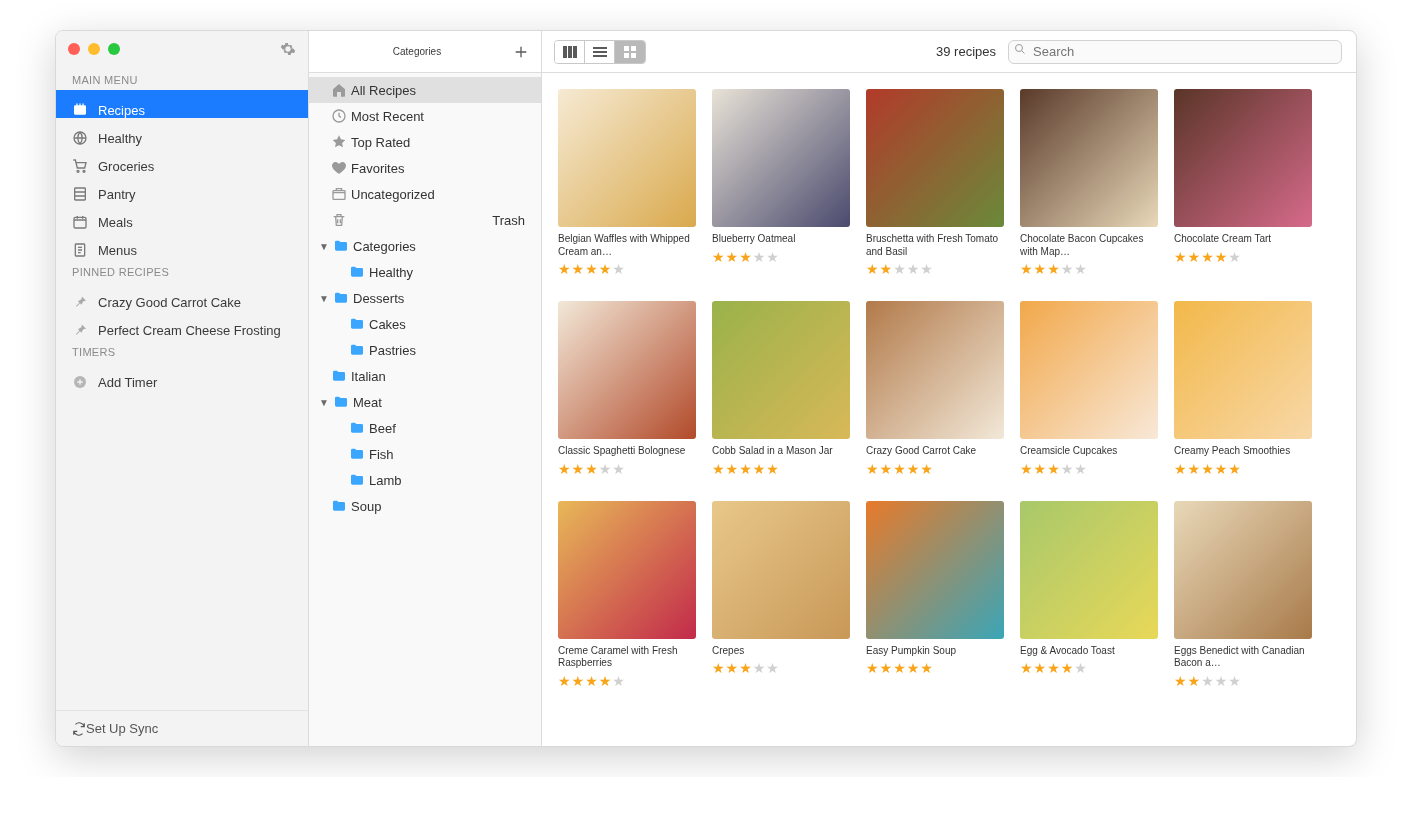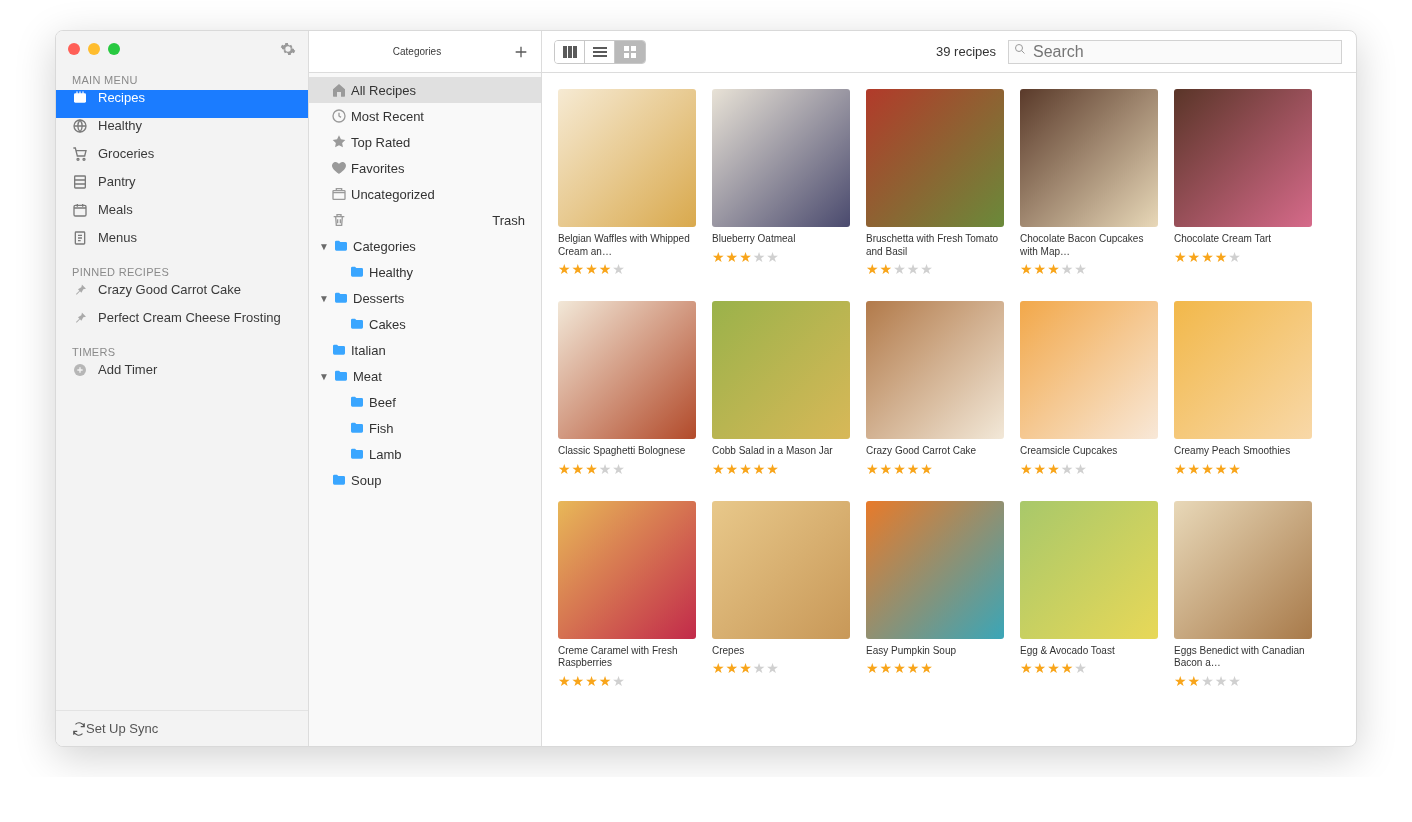--- a/index.html
+++ b/index.html
@@ -6,21 +6,21 @@
 .window{width:1300px;height:715px;margin:30px auto;border:1px solid #d9d9d9;border-radius:8px;box-shadow:0 10px 40px rgba(0,0,0,.18);display:flex;overflow:hidden;background:#fff;}
 .sidebar{width:252px;background:#f3f3f3;border-right:1px solid #dcdcdc;display:flex;flex-direction:column;flex-shrink:0;}
 .titlebar{height:35px;display:flex;align-items:center;padding:0 12px;position:relative;}
 .traffic{display:flex;gap:8px;}
 .traffic span{width:12px;height:12px;border-radius:50%;}
 .red{background:#ff5f57;}
 .yellow{background:#ffbd2e;}
 .green{background:#28c940;}
 .gear{margin-left:auto;color:#9a9a9a;}
 .section-header{font-size:11px;color:#8a8a8a;letter-spacing:.3px;padding:8px 16px 4px 16px;font-weight:500;}
-.side-item{display:flex;align-items:flex-start;height:28px;padding:0 16px;gap:10px;color:#3a3a3a;cursor:pointer;}
+.side-item{display:flex;align-items:flex-end;height:28px;padding:0 16px;gap:10px;color:#3a3a3a;cursor:pointer;}
 .side-item.selected{background:#1b7cff;color:#fff;}
 .side-item .icon{width:16px;height:16px;color:#7a7a7a;display:flex;align-items:center;justify-content:center;}
 .side-item.selected .icon{color:#fff;}
 .sync{margin-top:auto;padding:10px 16px;display:flex;align-items:center;color:#555;border-top:1px solid #e3e3e3;}
 .catpanel{width:232px;background:#fff;border-right:1px solid #dcdcdc;display:flex;flex-direction:column;flex-shrink:0;}
 .cat-header{height:41px;border-bottom:1px solid #dcdcdc;display:flex;align-items:center;padding:0 12px;}
 .cat-title{flex:1;text-align:center;font-size:10px;color:#3a3a3a;}
 .cat-plus{font-size:18px;color:#5a5a5a;cursor:pointer;}
 .cat-list{flex:1;overflow:auto;padding-top:4px;background:#f9f9f9;}
 .cat-item{display:flex;align-items:center;height:26px;padding-right:16px;gap:4px;color:#333;cursor:pointer;}
@@ -30,21 +30,21 @@
 .folder{color:#3aa6ff;}
 .cat-item .catlabel{flex:1;white-space:nowrap;overflow:hidden;text-overflow:ellipsis;}
 .main{flex:1;display:flex;flex-direction:column;min-width:0;}
 .toolbar{height:41px;border-bottom:1px solid #dcdcdc;display:flex;align-items:center;padding:0 12px;gap:12px;}
 .viewseg{display:flex;border:1px solid #c8c8c8;border-radius:4px;overflow:hidden;}
 .viewseg button{width:30px;height:22px;border:none;background:#fff;color:#5a5a5a;display:flex;align-items:center;justify-content:center;cursor:pointer;border-right:1px solid #c8c8c8;}
 .viewseg button:last-child{border-right:none;}
 .viewseg button.active{background:#b9b9b9;color:#fff;}
 .recipe-count{margin-left:auto;color:#333;}
 .searchwrap{position:relative;width:300px;}
-.searchwrap input{width:100%;height:22px;border:1px solid #d2d2d2;border-radius:0;padding:0 8px 0 24px;font-size:16px;background:#fafafa;color:#be185d;outline:none;}
+.searchwrap input{width:100%;height:22px;border:1px solid #d2d2d2;border-radius:6px;padding:0 8px 0 24px;font-size:13px;background:#fafafa;color:#be185d;outline:none;}
 .searchwrap .sicon{position:absolute;left:6px;top:3px;color:#9a9a9a;font-size:12px;}
 .addbtn{font-size:20px;color:#5a5a5a;cursor:pointer;padding:0 4px;}
 .grid{flex:1;overflow:auto;padding:16px;display:grid;grid-template-columns:repeat(5,138px);gap:24px 16px;align-content:start;}
 .card{width:138px;}
 .thumb{width:138px;height:138px;border-radius:3px;background:#ddd;display:flex;align-items:center;justify-content:center;overflow:hidden;}
 .cardtitle{margin-top:6px;font-size:10px;color:#333;line-height:1.25;max-height:32px;overflow:hidden;display:-webkit-box;-webkit-line-clamp:2;-webkit-box-orient:vertical;}
 .stars{margin-top:3px;font-size:14px;letter-spacing:1px;}
 .stars .on{color:#f8a51b;}
 .stars .off{color:#d0d0d0;}
 svg{display:block;}
@@ -249,20 +249,28 @@
           <span class="catlabel">Desserts</span>
         </div>
         <div class="cat-item" style="padding-left: 40px;">
           <span class="caticon folder">
             <svg width="16" height="16" viewBox="0 0 24 24" fill="#3aa6ff">
               <path d="M3 6a2 2 0 012-2h4l2 2h8a2 2 0 012 2v9a2 2 0 01-2 2H5a2 2 0 01-2-2z"></path>
             </svg>
           </span>
           <span class="catlabel">Cakes</span>
         </div>
+        <div class="cat-item" style="padding-left: 40px;">
+          <span class="caticon folder">
+            <svg width="16" height="16" viewBox="0 0 24 24" fill="#3aa6ff">
+              <path d="M3 6a2 2 0 012-2h4l2 2h8a2 2 0 012 2v9a2 2 0 01-2 2H5a2 2 0 01-2-2z"></path>
+            </svg>
+          </span>
+          <span class="catlabel">Pastries</span>
+        </div>
         <div class="cat-item" style="padding-left: 22px;">
           <span class="caticon folder">
             <svg width="16" height="16" viewBox="0 0 24 24" fill="#3aa6ff">
               <path d="M3 6a2 2 0 012-2h4l2 2h8a2 2 0 012 2v9a2 2 0 01-2 2H5a2 2 0 01-2-2z"></path>
             </svg>
           </span>
           <span class="catlabel">Italian</span>
         </div>
         <div class="cat-item" style="padding-left: 10px;">
           <span class="disclosure">▼</span>

